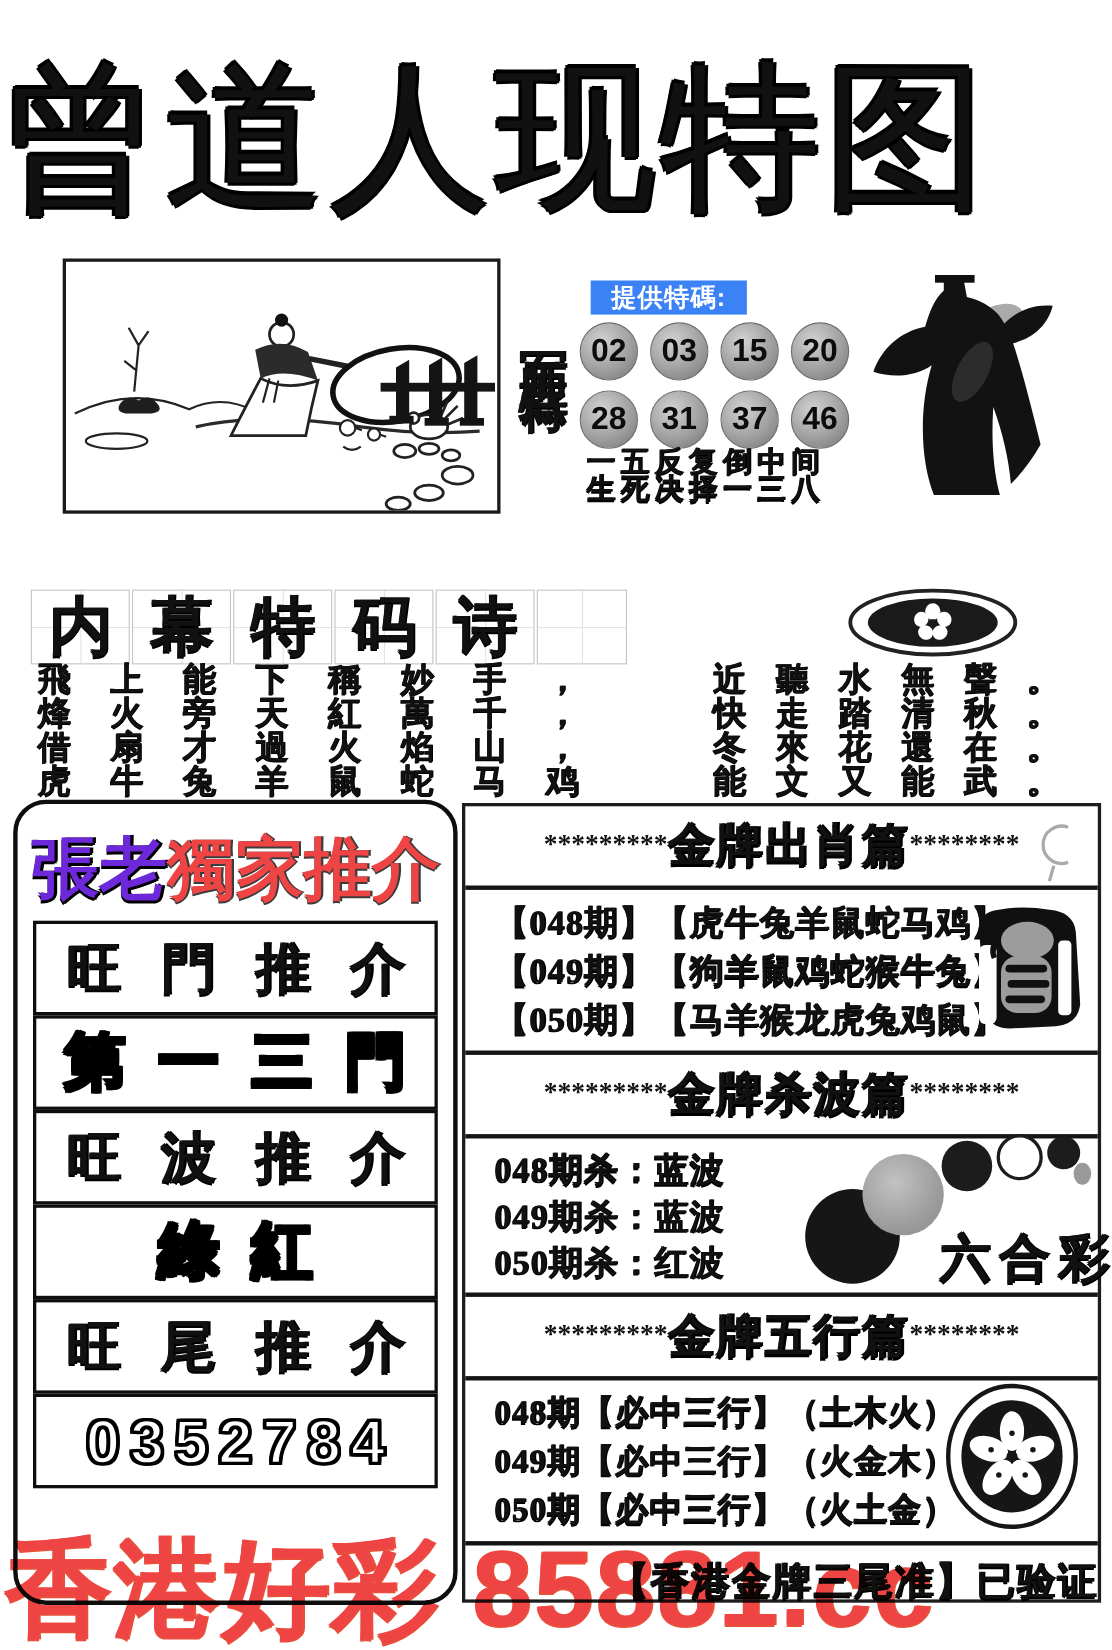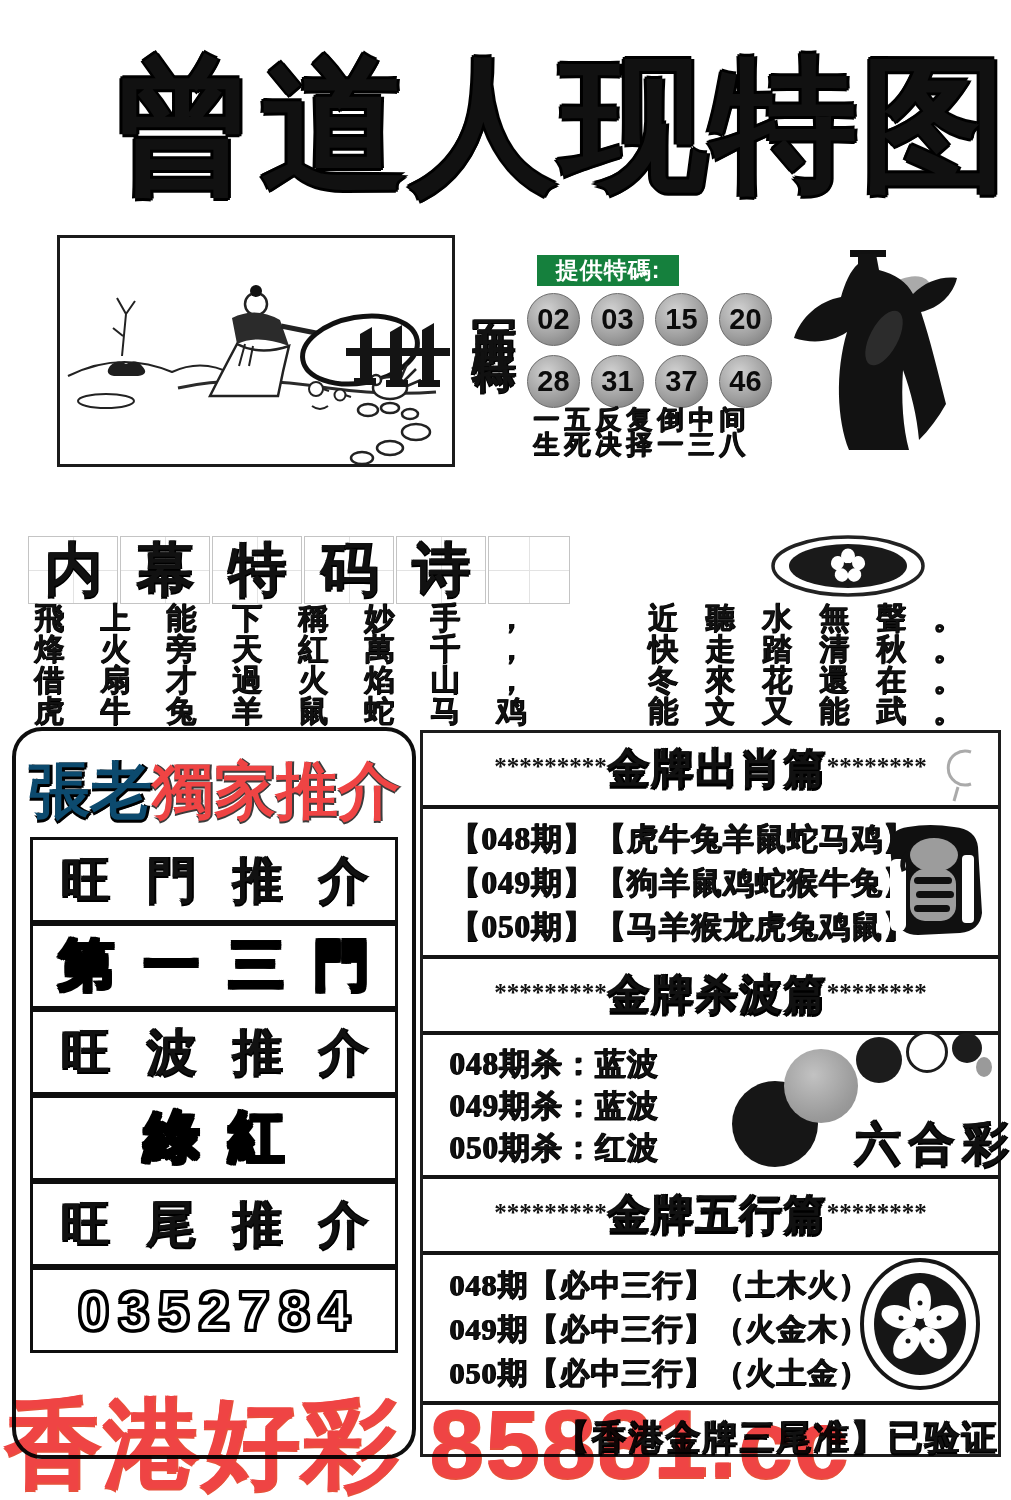--- a/index.html
+++ b/index.html
@@ -2,35 +2,35 @@
 <html><head>
 <meta charset="utf-8">
 <style>
   html,body{margin:0;padding:0;background:#e9e9e9;}
   .page{
     position:relative;width:1011px;height:1500px;background:#fff;overflow:hidden;
     font-family:"Liberation Serif","DejaVu Serif",serif;color:#111;margin:0 auto;
   }
   
   .main-title{
-    position:absolute;top:42px;left:0;width:100%;text-align:right;
-    font-size:146px;line-height:168px;font-weight:700;letter-spacing:4px;white-space:nowrap;
+    position:absolute;top:42px;left:0;width:100%;text-align:left;
+    font-size:146px;line-height:168px;font-weight:400;letter-spacing:4px;white-space:nowrap;
     text-shadow:3px 0 0 #000,-3px 0 0 #000,0 3px 0 #000,0 -3px 0 #000,2px 2px 0 #000,-2px -2px 0 #000;
   }
   
   .illus{position:absolute;left:57px;top:235px;width:392px;height:226px;border:3px solid #1b1b1b;}
   .illus svg{display:block;width:100%;height:100%;}
   .advisor{
     position:absolute;left:460px;top:284px;height:210px;width:66px;
     writing-mode:vertical-rl;text-orientation:upright;
     font-size:44px;font-weight:900;letter-spacing:10px;line-height:66px;
     text-shadow:1.5px 0 0 #000,0 1.5px 0 #000;
   }
   .tip-label{
-    position:absolute;left:537px;top:255px;width:142px;height:31px;background:#15803d;color:#fff;
+    position:absolute;left:537px;top:255px;width:142px;height:31px;background:#3b82f6;color:#fff;
     font-family:"Liberation Sans","DejaVu Sans",sans-serif;font-size:23px;font-weight:700;
     text-align:center;line-height:31px;letter-spacing:1px;
   }
   .nums{position:absolute;left:527px;top:293px;}
   .numrow{display:flex;gap:11px;margin-bottom:9px;}
   .ball{
     width:51px;height:51px;border-radius:50%;
     background:radial-gradient(circle at 38% 32%,#d2d2d2,#a0a0a0 55%,#7d7d7d 90%);
     border:1px solid #6b6b6b;display:flex;align-items:center;justify-content:center;
     font-family:"Liberation Sans","DejaVu Sans",sans-serif;font-size:29px;font-weight:900;color:#0c0c0c;
@@ -56,21 +56,21 @@
   .pl{display:flex;justify-content:space-between;height:31px;line-height:31px;margin-bottom:0;}
   .pl .l{font-size:30px;font-weight:900;letter-spacing:36px;white-space:nowrap;
     text-shadow:1px 0 0 #000,0 1px 0 #000;}
   .pl .r{font-size:30px;font-weight:900;letter-spacing:27px;white-space:nowrap;
     text-shadow:1px 0 0 #000,0 1px 0 #000;}
   
   .lbox{position:absolute;left:12px;top:727px;width:396px;height:724px;
     border:4px solid #0e0e0e;border-radius:30px;}
   .lb-header{margin-top:14px;text-align:center;font-size:62px;font-weight:900;
     line-height:92px;white-space:nowrap;}
-  .lb-h1{color:#0c4a6e;text-shadow:3px 0 0 #000,0 3px 0 #000,2px 2px 0 #000;}
+  .lb-h1{color:#6d28d9;text-shadow:3px 0 0 #000,0 3px 0 #000,2px 2px 0 #000;}
   .lb-h2{color:#ef4444;text-shadow:2px 0 0 #3c3c3c,0 2px 0 #3c3c3c;}
   .lb-row{margin:0 14px 0;border:3px solid #0e0e0e;height:80px;
     display:flex;align-items:center;justify-content:center;font-weight:900;white-space:nowrap;}
   .lb-solid{font-size:50px;letter-spacing:36px;padding-left:36px;
     text-shadow:2px 0 0 #000,0 2px 0 #000;}
   .lb-outline{font-size:55px;letter-spacing:30px;padding-left:30px;color:#000000;
     -webkit-text-stroke:3px #000;
     text-shadow:-2px -2px 0 #000,2px -2px 0 #000,-2px 2px 0 #000,2px 2px 0 #000,
                  -2px 0 0 #000,2px 0 0 #000,0 -2px 0 #000,0 2px 0 #000;}
   .lb-number{font-family:"Liberation Sans","DejaVu Sans",sans-serif;font-size:56px;

